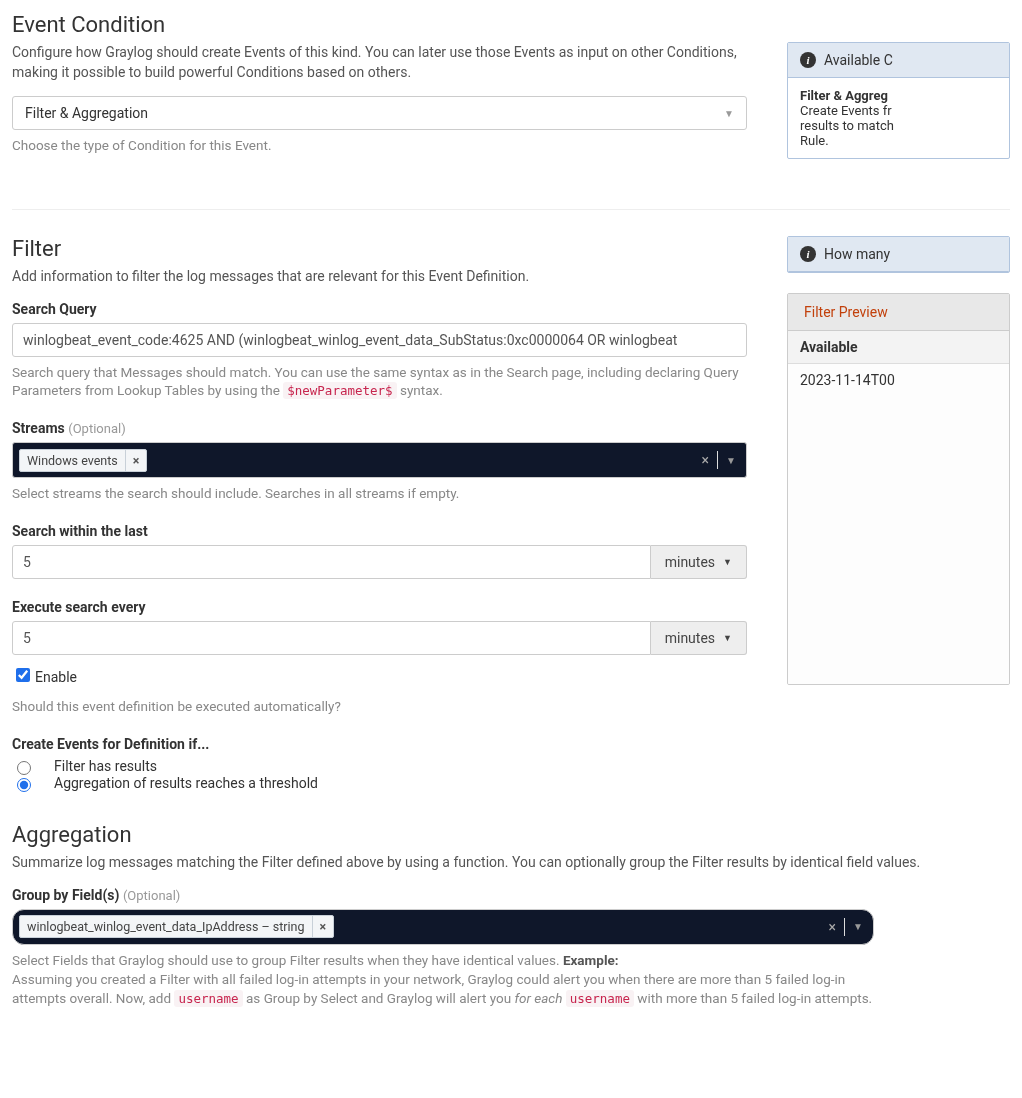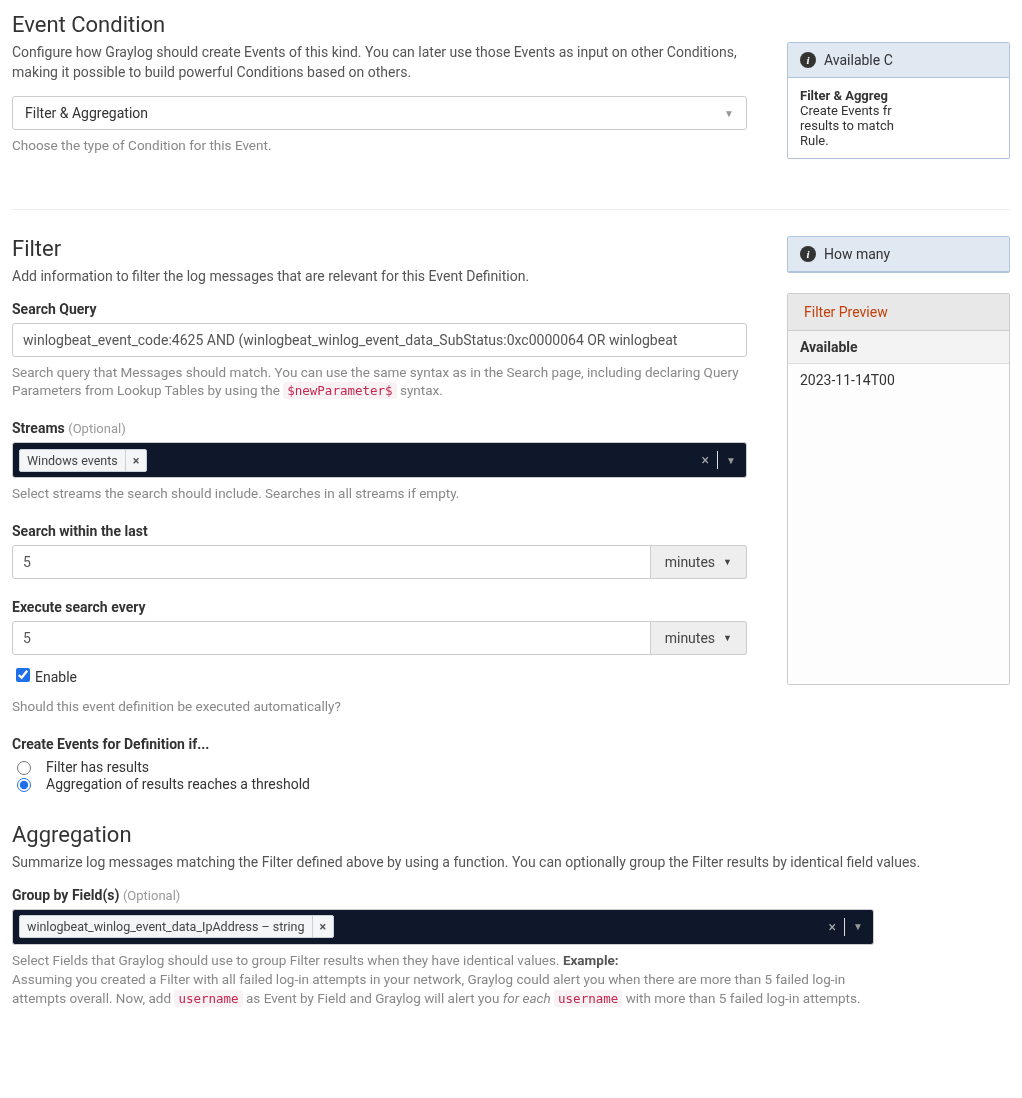--- a/index.html
+++ b/index.html
@@ -127,21 +127,21 @@
     font-size: 14px;
     color: #444;
     cursor: pointer;
     display: flex;
     align-items: center;
     gap: 8px;
   }
   .unit-btn .caret-sm { font-size: 9px; }
   .checkbox-row { display: flex; align-items: flex-end; gap: 2px; margin-top: 10px; }
   .checkbox-row input[type="checkbox"] { accent-color: #1f6feb; width: 14px; height: 14px; }
-  .radio-row { display: flex; align-items: center; gap: 12px; margin: 0 0; }
+  .radio-row { display: flex; gap: 20px; margin: 0 0; }
   .radio-row input[type="radio"] { accent-color: #1f6feb; width: 14px; height: 14px; }
   .section-gap { margin-top: 20px; }
   hr { border: none; border-top: 1px solid #eee; margin: 30px 0 26px 0; }
   .panel {
     border: 1px solid #b0c4de;
     border-radius: 2px;
     overflow: hidden;
     background: #fff;
     margin-bottom: 20px;
   }
@@ -310,37 +310,37 @@
 </div>
 
 <div style="margin-top:30px;">
   <h2>Aggregation</h2>
   <p class="desc">Summarize log messages matching the Filter defined above by using a function. You can optionally group the Filter results by identical field values.</p>
 
   <div class="label">
     <span>Group by Field(s)</span>
     <span class="optional">(Optional)</span>
   </div>
-  <div class="multiselect" style="max-width:862px;">
+  <div class="multiselect" style="max-width:862px;border-radius:12px;">
     <div class="chips">
       <span class="chip">
         <span class="chip-label">winlogbeat_winlog_event_data_IpAddress – string</span>
         <span class="chip-x">×</span>
       </span>
     </div>
     <div class="ms-controls">
       <span class="ms-x">×</span>
       <span class="ms-sep"></span>
       <span class="ms-caret">▼</span>
     </div>
   </div>
   <div class="help" style="max-width:870px;">
     <span>Select Fields that Graylog should use to group Filter results when they have identical values. </span>
     <b>Example:</b><br>
     <span>Assuming you created a Filter with all failed log-in attempts in your network, Graylog could alert you when there are more than 5 failed log-in attempts overall. Now, add </span>
     <code>username</code>
-    <span> as Event by Field and Graylog will alert you </span>
+    <span> as Group by Select and Graylog will alert you </span>
     <em>for each</em>
     <span> </span>
     <code>username</code>
     <span> with more than 5 failed log-in attempts.</span>
   </div>
 </div>
 
 </body></html>

